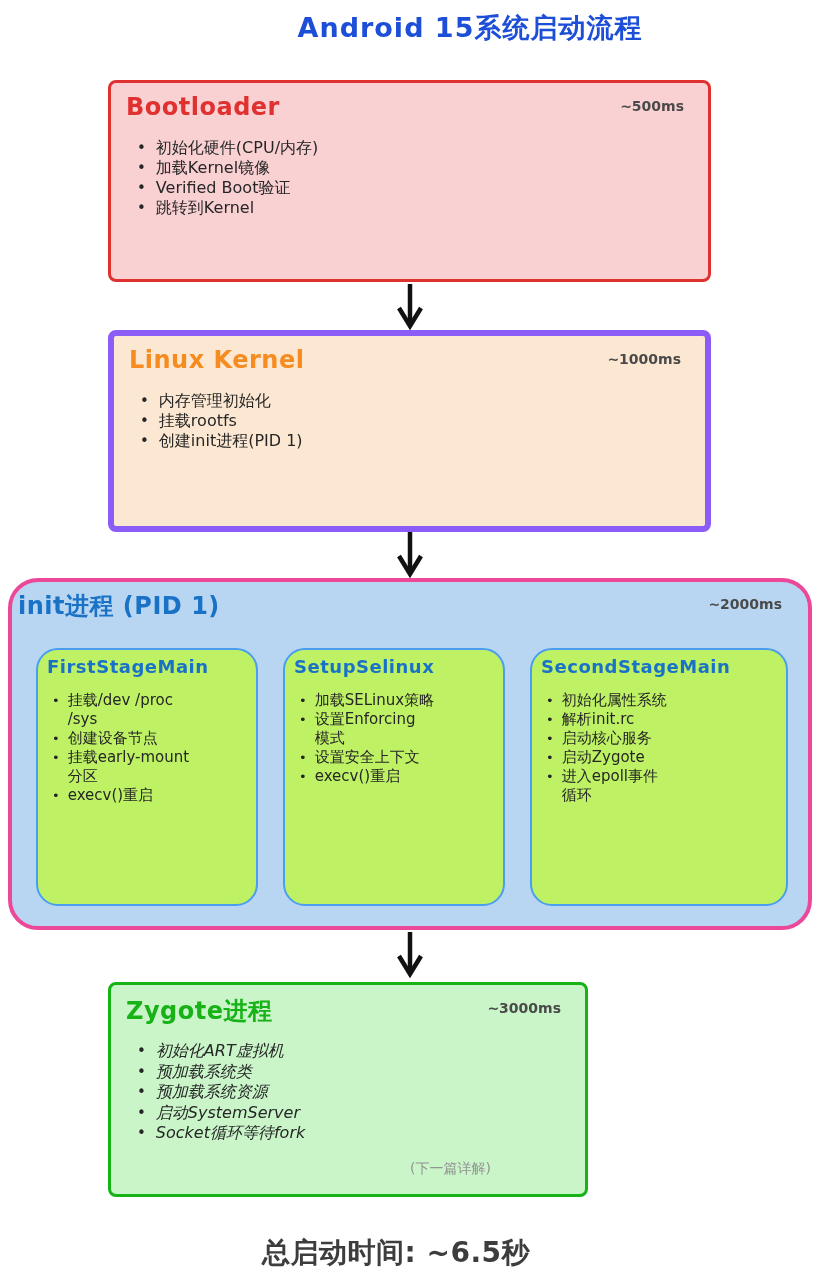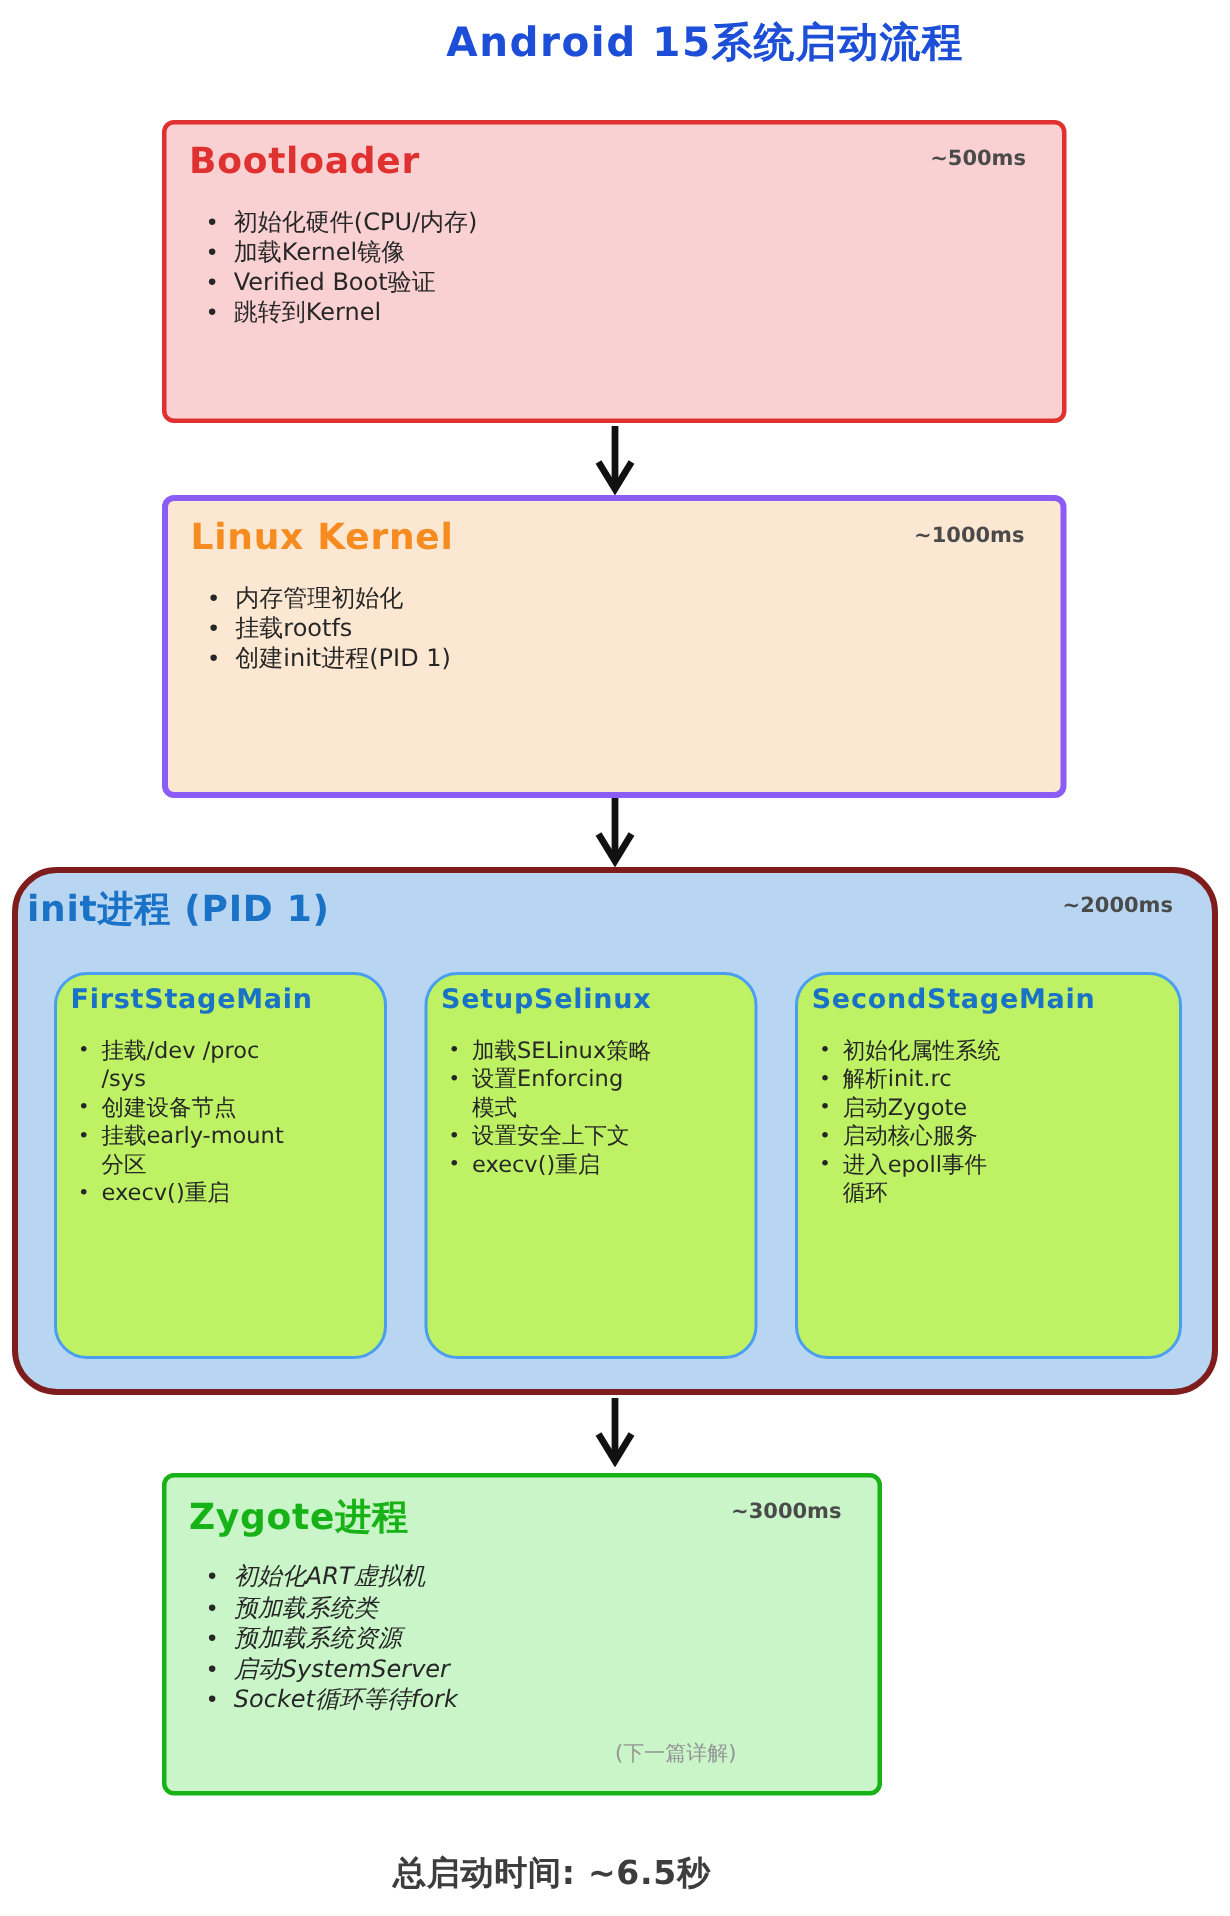--- a/index.html
+++ b/index.html
@@ -32,25 +32,25 @@
   ul.items li.item::before{
     content:"\2022";margin-right:10px;font-size:15px;line-height:20px;color:#262626;
   }
   .item-text{white-space:pre-line;}
 
   
   .stage-bootloader{top:80px;left:108px;width:603px;height:202px;background:#fad1d3;border:3.5px solid #e03131;}
   .stage-bootloader .stage-title{color:#e03131;}
 
   
-  .stage-kernel{top:330px;left:108px;width:603px;height:202px;background:#fce8d2;border:4px solid #8b5cf6;}
+  .stage-kernel{top:330px;left:108px;width:603px;height:202px;background:#fce8d2;border:6px solid #8b5cf6;}
   .stage-kernel .stage-title{color:#f68b1f;}
 
   
-  .stage-init{top:578px;left:8px;width:804px;height:352px;background:#b8d6f2;border:4px solid #7f1d1d;border-radius:30px;}
+  .stage-init{top:578px;left:8px;width:804px;height:352px;background:#b8d6f2;border:4px solid #ec4899;border-radius:30px;}
   .stage-init .stage-head{padding:8px 26px 0 6px;}
   .stage-init .stage-title{color:#1a72c7;}
   .stage-init .stage-time{top:14px;right:26px;}
   .substages{
     position:absolute;top:66px;left:24px;right:20px;display:flex;gap:25px;
   }
   .substage{
     box-sizing:border-box;height:258px;border-radius:22px;
     background:#bef264;border:2.5px solid #4a9ef0;
   }
@@ -72,21 +72,21 @@
     position:absolute;right:94px;bottom:16px;font-size:14px;color:#949494;
   }
 
   
   .flow-arrow{position:absolute;left:393px;width:34px;}
   .arrow-1{top:283px;}
   .arrow-2{top:531px;}
   .arrow-3{top:931px;}
 
   .footer-text{
-    position:absolute;top:1234px;left:262px;font-size:22px;font-weight:bold;color:#3d3d3d;letter-spacing:0.5px;
+    position:absolute;top:1234px;left:262px;font-size:28px;font-weight:bold;color:#3d3d3d;letter-spacing:0.5px;
   }
 </style>
 </head>
 <body>
 
 <div class="page-title">Android 15系统启动流程</div>
 
 <div class="stage stage-bootloader">
   <div class="stage-head">
     <span class="stage-title">Bootloader</span>
@@ -191,24 +191,24 @@
         <span class="stage-title">SecondStageMain</span>
       </div>
       <ul class="items">
         <li class="item">
             <span class="item-text">初始化属性系统</span>
           </li>
         <li class="item">
             <span class="item-text">解析init.rc</span>
           </li>
         <li class="item">
+            <span class="item-text">启动核心服务</span>
+          </li>
+        <li class="item">
             <span class="item-text">启动Zygote</span>
-          </li>
-        <li class="item">
-            <span class="item-text">启动核心服务</span>
           </li>
         <li class="item">
             <span class="item-text">进入epoll事件
 循环</span>
           </li>
       </ul>
     </div>
 
   </div>
 </div>

